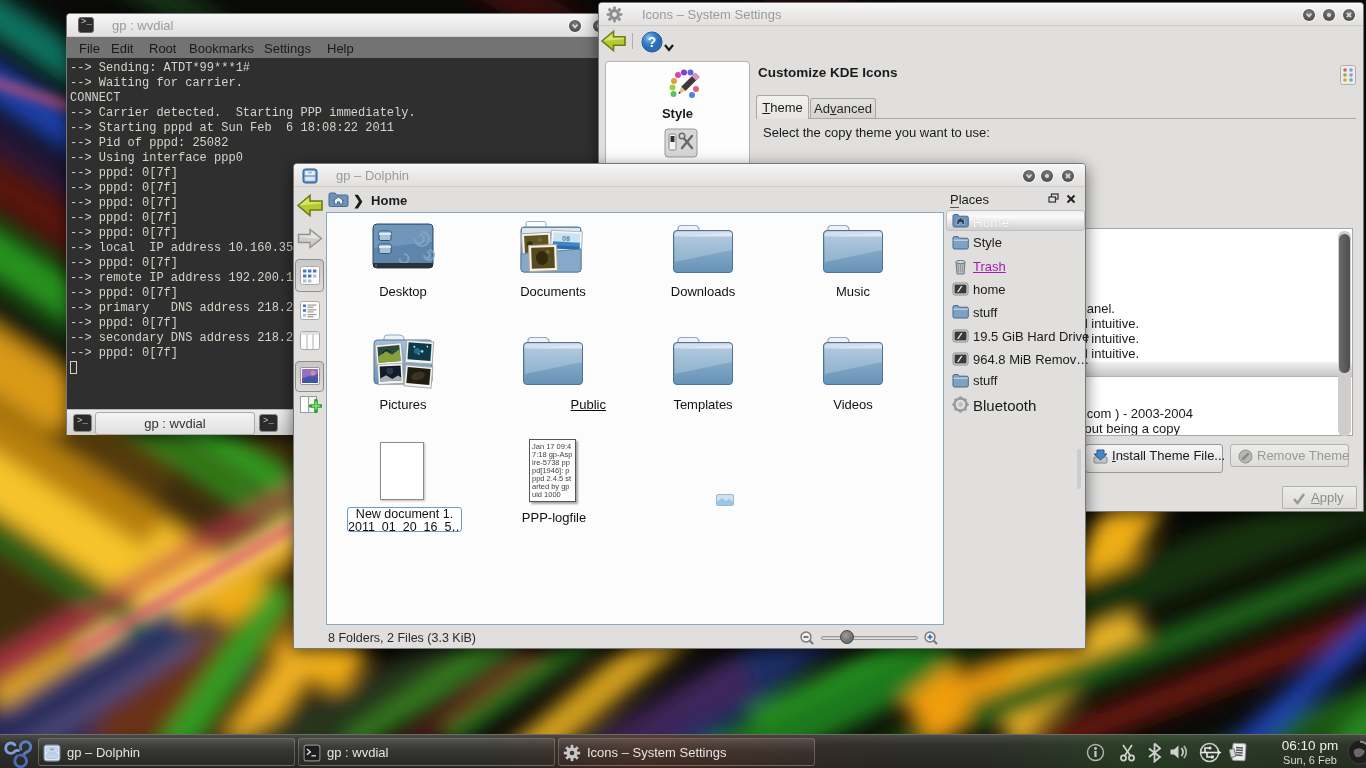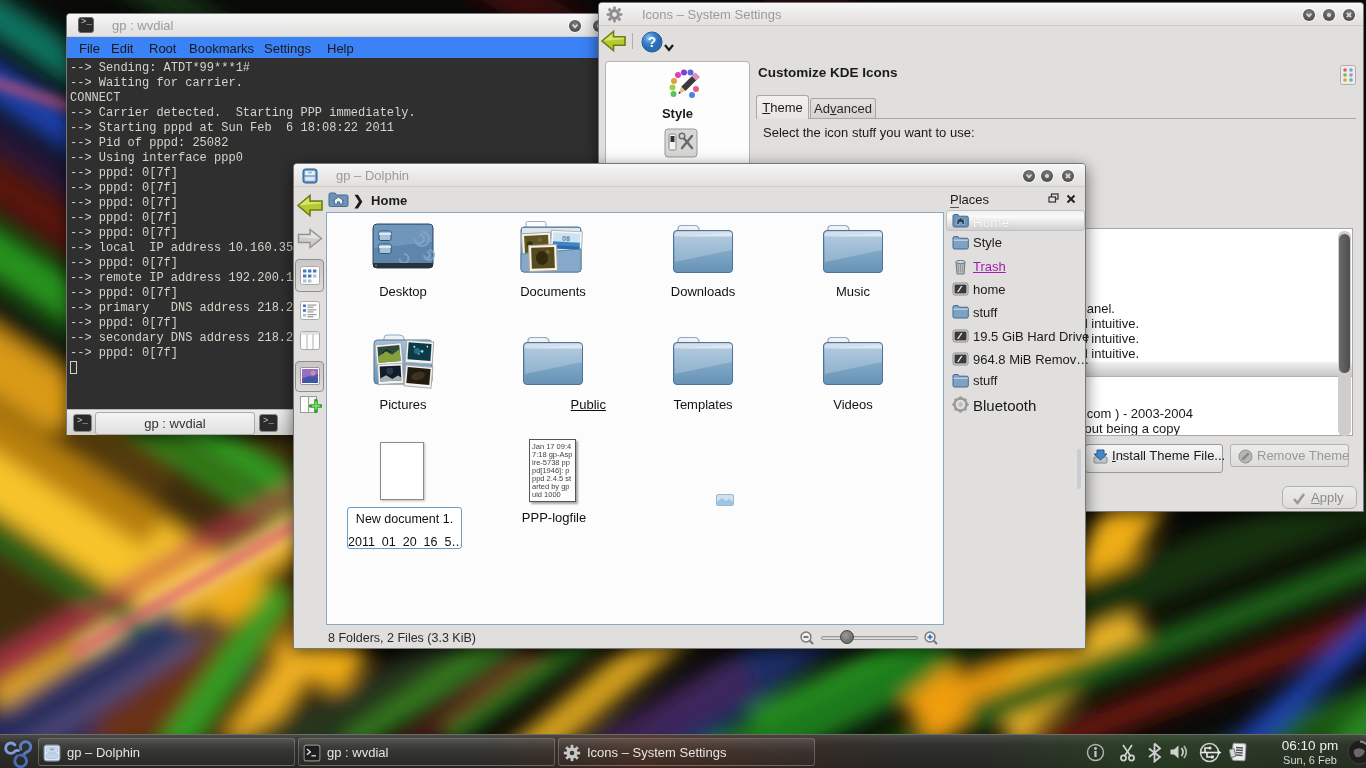--- a/index.html
+++ b/index.html
@@ -93,21 +93,21 @@
  <div class="wbtn" style="left:502px;">
       <svg width="10" height="10" viewBox="0 0 10 10">
         <path d="M2.6 3.6 L5 6.4 L7.4 3.6" fill="none" stroke="#d8d8d8" stroke-width="1.7"></path>
       </svg>
     </div>
  <div class="wbtn" style="left:526px;">
       <svg width="10" height="10" viewBox="0 0 10 10">
         <circle cx="5" cy="5" r="2.1" fill="#d8d8d8"></circle>
       </svg>
     </div>
- <div class="abs" id="kmenu" style="left:0;top:23px;width:100%;height:23px;background:#3b82f6;font-size:13px;color:#1a1a1a;">
+ <div class="abs" id="kmenu" style="left:0;top:23px;width:100%;height:23px;background:#737373;font-size:13px;color:#1a1a1a;">
   <span class="abs" style="left:12px;top:4px;">File</span>
   <span class="abs" style="left:44px;top:4px;">Edit</span>
   <span class="abs" style="left:82px;top:4px;">Root</span>
   <span class="abs" style="left:122px;top:4px;">Bookmarks</span>
   <span class="abs" style="left:197px;top:4px;">Settings</span>
   <span class="abs" style="left:260px;top:4px;">Help</span>
  </div>
  <pre id="kterm" style="position:absolute;white-space:pre;left:0;top:44px;width:100%;height:351px;margin:0;background:#2f2f2f;color:#d6d4ca;font-family:'Liberation Mono',monospace;font-size:12px;line-height:15px;padding:3px 0 0 3px;overflow:hidden;">--&gt; Sending: ATDT*99***1#
 --&gt; Waiting for carrier.
 CONNECT
@@ -237,21 +237,21 @@
         <circle cx="11" cy="5" r="1.8" fill="#68a8d8"></circle>
    <circle cx="5" cy="10" r="1.8" fill="#80b840"></circle>
         <circle cx="11" cy="10" r="1.8" fill="#b08cc8"></circle>
    <circle cx="5" cy="15" r="1.8" fill="#e0a040"></circle>
         <circle cx="11" cy="15" r="1.8" fill="#58b8a8"></circle>
  </svg>
 
  <div class="abs" style="left:157px;top:92px;width:53px;height:24px;background:linear-gradient(#f2f1f0,#e6e5e4);border:1px solid #a8a7a6;border-bottom:none;border-radius:3px 3px 0 0;font-size:13px;color:#1a1a1a;text-align:center;line-height:23px;z-index:2;"><span style="text-decoration:underline;">T</span>heme</div>
  <div class="abs" style="left:211px;top:95px;width:66px;height:21px;background:linear-gradient(#e2e1e0,#d4d3d2);border:1px solid #a8a7a6;border-bottom:none;border-radius:3px 3px 0 0;font-size:13px;color:#2a2a2a;text-align:center;line-height:20px;">Ad<span style="text-decoration:underline;">v</span>anced</div>
  <div class="abs" style="left:157px;top:115px;width:600px;height:1px;background:#a8a7a6;z-index:1;"></div>
- <div class="abs" style="left:164px;top:122px;font-size:13px;color:#1a1a1a;">Select the icon stuff you want to use:</div>
+ <div class="abs" style="left:164px;top:122px;font-size:13px;color:#1a1a1a;">Select the copy theme you want to use:</div>
 
  <div class="abs" style="left:164px;top:225px;width:590px;height:208px;background:#fff;border:1px solid #a8a7a6;overflow:hidden;">
    <div class="abs" style="right:237px;top:72px;font-size:13px;color:#1a1a1a;">on every panel.</div>
    <div class="abs" style="right:213px;top:87px;font-size:13px;color:#1a1a1a;">simple and intuitive.</div>
    <div class="abs" style="right:213px;top:102px;font-size:13px;color:#1a1a1a;">made simple and intuitive.</div>
    <div class="abs" style="right:213px;top:117px;font-size:13px;color:#1a1a1a;">simple and intuitive.</div>
    <div class="abs" style="left:0;top:133px;width:100%;height:15px;background:linear-gradient(#f2f2f2,#c6c6c6);border-bottom:1px solid #b0b0b0;"></div>
    <div class="abs" style="right:159px;top:177px;font-size:13px;color:#1a1a1a;">( somewhere.com ) - 2003-2004</div>
    <div class="abs" style="right:172px;top:192px;font-size:13px;color:#1a1a1a;">without being a copy</div>
  </div>
@@ -266,21 +266,21 @@
         </svg>
    <span class="abs" style="left:26px;top:3px;font-size:13px;color:#1a1a1a;"><span style="text-decoration:underline;">I</span>nstall Theme File...</span>
  </div>
  <div class="abs" style="left:631px;top:441px;width:119px;height:23px;background:linear-gradient(#ececeb,#dddcdb);border:1px solid #b2b1b0;border-radius:3px;">
    <svg class="abs" style="left:7px;top:4px;" width="15" height="15" viewBox="0 0 15 15">
           <circle cx="7.5" cy="7.5" r="6.5" fill="#b8b7b6" stroke="#909090"></circle>
           <rect x="3" y="6.2" width="9" height="2.6" fill="#888" transform="rotate(-45 7.5 7.5)"></rect>
         </svg>
    <span class="abs" style="left:26px;top:3px;font-size:13px;color:#9a9998;">Remove Theme</span>
  </div>
- <div class="abs" style="left:683px;top:483px;width:75px;height:23px;background:linear-gradient(#ececeb,#dddcdb);border:1px solid #b2b1b0;border-radius:6px;">
+ <div class="abs" style="left:683px;top:483px;width:75px;height:23px;background:linear-gradient(#ececeb,#dddcdb);border:1px solid #b2b1b0;border-radius:1px;">
    <svg class="abs" style="left:9px;top:5px;" width="14" height="13" viewBox="0 0 14 13">
           <path d="M2 7 L5.5 11 L12 2" fill="none" stroke="#9a9998" stroke-width="2.6"></path>
         </svg>
    <span class="abs" style="left:28px;top:3px;font-size:13px;color:#8d8c8b;"><span style="text-decoration:underline;">A</span>pply</span>
  </div>
 </path>
   </div>
 
 <div class="win" id="dolphin" style="left:293px;top:163px;width:793px;height:486px;">
  <div class="tbar"></div>
@@ -492,21 +492,21 @@
   <svg class="abs" style="left:344px;top:121px;" width="64" height="52" viewBox="0 0 64 52">
         <use href="#folder"></use>
       </svg>
   <div class="abs" style="left:309px;top:184px;width:134px;text-align:center;">Templates</div>
   <svg class="abs" style="left:494px;top:121px;" width="64" height="52" viewBox="0 0 64 52">
         <use href="#folder"></use>
       </svg>
   <div class="abs" style="left:459px;top:184px;width:134px;text-align:center;">Videos</div>
 
   <div class="abs" style="left:53px;top:229px;width:44px;height:58px;background:#fff;border:1px solid #8a8a8a;box-shadow:1px 1px 2px rgba(0,0,0,0.25);"></div>
-  <div class="abs" style="left:20px;top:294px;width:115px;height:42px;background:#fff;border:1px solid #6a9ac8;border-radius:3px;text-align:center;line-height:23px;font-size:12.5px;overflow:hidden;">New document 1.<br>2011_01_20_16_5…</div>
+  <div class="abs" style="left:20px;top:294px;width:115px;height:25px;background:#fff;border:1px solid #6a9ac8;border-radius:3px;text-align:center;line-height:13px;font-size:12.5px;overflow:hidden;">New document 1.<br>2011_01_20_16_5…</div>
   <div class="abs" style="left:202px;top:226px;width:47px;height:63px;background:#fdfdfd;border:1px solid #555;box-shadow:1.5px 1.5px 2px rgba(0,0,0,0.35);overflow:hidden;">
     <div style="margin:3px 2px;font-size:7.5px;line-height:8px;color:#444;white-space:normal;">Jan 17 09:4 7:18 gp-Asp ire-5738 pp pd[1946]: p ppd 2.4.5 st arted by gp uid 1000</div>
   </div>
   <div class="abs" style="left:167px;top:297px;width:120px;text-align:center;">PPP-logfile</div>
   <svg class="abs" style="left:389px;top:281px;" width="18" height="12" viewBox="0 0 18 12">
         <rect x="0.5" y="0.5" width="17" height="11" rx="1.5" fill="#cfe0ef" stroke="#9ab8d4"></rect>
         <path d="M1 8 L6 4 L10 7 L13 5 L17 8 L17 11 L1 11 Z" fill="#9ec4e4"></path>
       </svg>
  </div>
 

